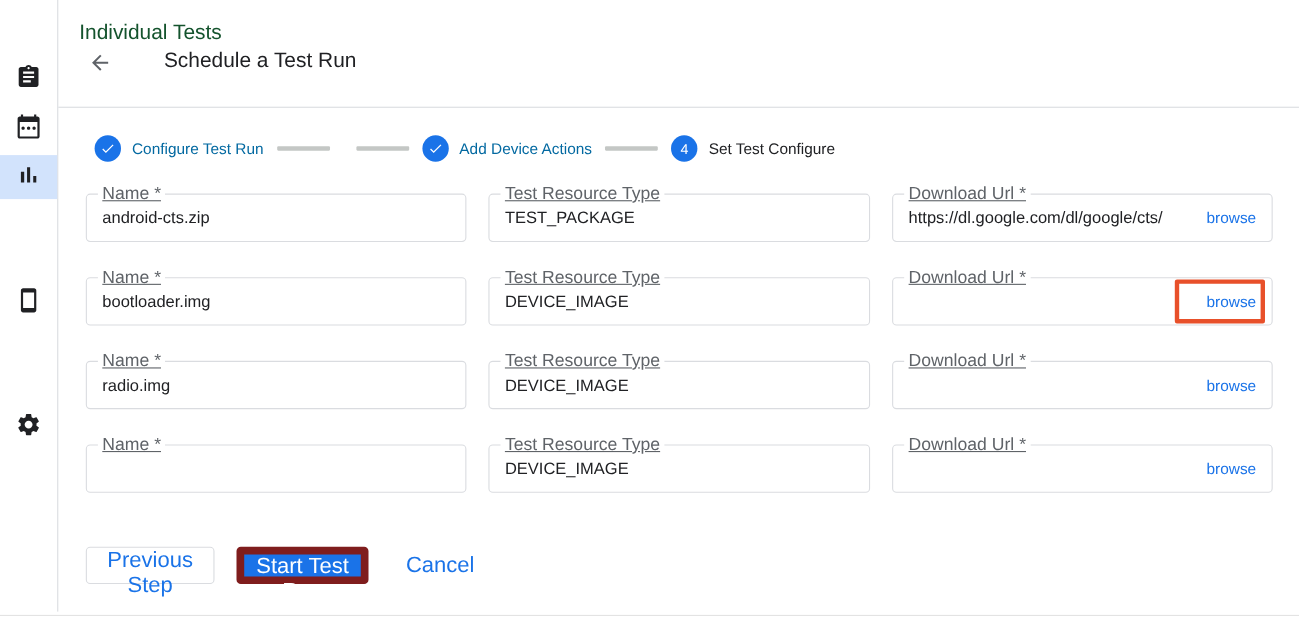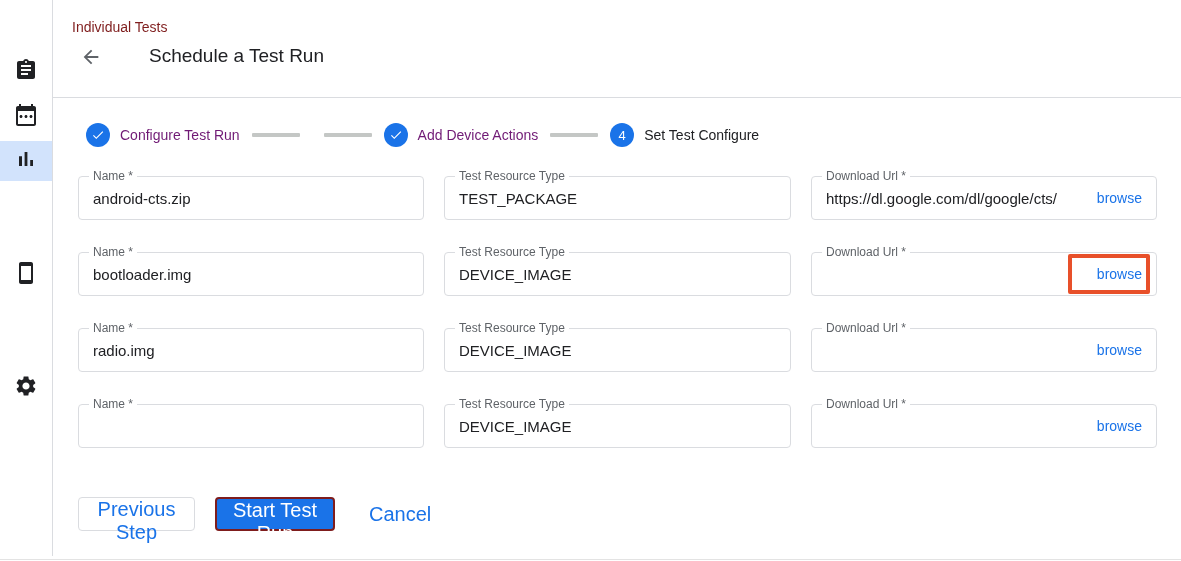--- a/index.html
+++ b/index.html
@@ -27,21 +27,21 @@
   .side-item svg { width: 24px; height: 24px; fill: #202124; }
   .side-item.active { background: #d2e3fc; }
   .bottom-edge {
     position: absolute; left: 0; top: 559px; width: 1181px; height: 1px;
     background: #e3e3e3;
   }
 
   
   .breadcrumb {
     position: absolute; left: 72px; top: 19px;
-    font-size: 14px; color: #7f1d1d;
+    font-size: 19px; color: #14532d;
   }
   .back-btn {
     position: absolute; left: 78px; top: 45px;
     width: 26px; height: 26px; border: none; background: none; cursor: pointer;
     display: flex; align-items: center; justify-content: center;
   }
   .back-btn svg { width: 22px; height: 22px; fill: #5f6368; }
   .page-title {
     position: absolute; left: 149px; top: 45px;
     font-size: 19px; font-weight: 400; color: #202124;
@@ -57,21 +57,21 @@
     display: flex; align-items: center; height: 26px;
   }
   .step { display: flex; align-items: center; cursor: pointer; }
   .step-circle {
     width: 24px; height: 24px; border-radius: 50%;
     background: #1a73e8; color: #fff;
     display: flex; align-items: center; justify-content: center;
     font-size: 13px; flex: 0 0 auto;
   }
   .step-circle svg { width: 14px; height: 14px; fill: #fff; }
-  .step-label { margin-left: 10px; font-size: 14px; color: #701a75; white-space: nowrap; }
+  .step-label { margin-left: 10px; font-size: 14px; color: #0369a1; white-space: nowrap; }
   .step.active .step-label { color: #202124; }
   .connector {
     width: 48px; height: 4px; background: #c4c7c5; border-radius: 1px;
     margin: 0 12px; flex: 0 0 auto;
   }
 
   
   .grid {
     position: absolute; left: 78px; top: 176px; width: 1079px;
     display: grid;
@@ -80,22 +80,23 @@
   }
   .field {
     position: relative; height: 44px;
     border: 1px solid #dadce0; border-radius: 4px;
     background: #fff;
     display: flex; align-items: center;
   }
   .field-label {
     position: absolute; top: -7px; left: 10px;
     background: #fff; padding: 0 4px;
-    font-size: 12px; color: #5f6368; line-height: 13px;
+    font-size: 16px; color: #5f6368; line-height: 13px;
     white-space: nowrap;
+    text-decoration: underline;
   }
   .field-value {
     flex: 1 1 auto;
     padding: 0 4px 0 14px;
     font-size: 15px; color: #202124;
     white-space: nowrap; overflow: hidden;
   }
   .browse-btn {
     flex: 0 0 auto;
     border: none; background: none; cursor: pointer;
@@ -120,21 +121,21 @@
     font-size: 20px; font-weight: 500;
     border-radius: 4px; cursor: pointer;
     height: 34px;
   }
   .btn.outlined {
     width: 117px; margin-right: 20px;
     background: #fff; border: 1px solid #dadce0; color: #1a73e8;
   }
   .btn.filled {
     width: 120px; margin-right: 34px;
-    background: #1a73e8; border: 2px solid #7f1d1d; color: #fff;
+    background: #1a73e8; border: 7px solid #7f1d1d; color: #fff;
   }
   .btn.text {
     background: none; border: none; color: #1a73e8; padding: 0;
   }
 </style>
 </head>
 <body>
 
 <div class="app">
 

